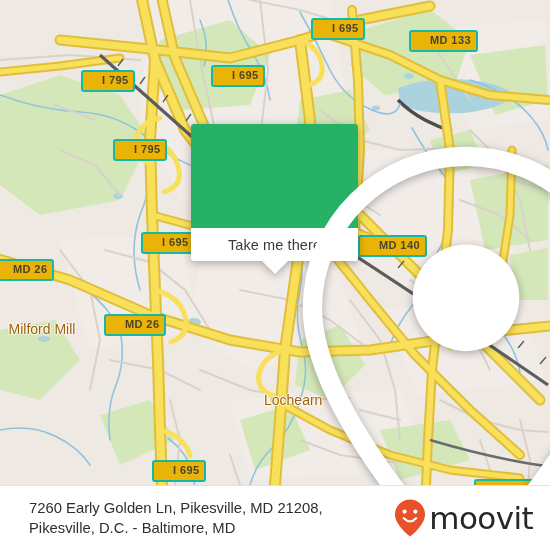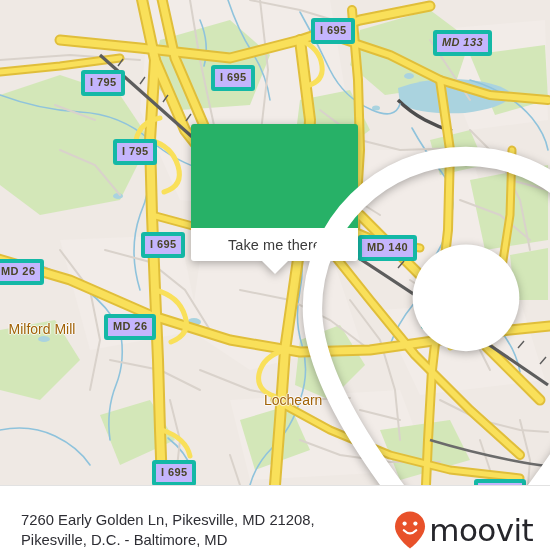--- a/index.html
+++ b/index.html
@@ -31,31 +31,31 @@
     position: absolute;
     left: 0; top: 0;
     width: 550px;
     height: 485px;
     display: block;
   }
 
   
   .shield {
     position: absolute;
-    background: #c4b5fd;
-    border: 4px solid #14b8a6;
+    background: #eab308;
+    border: 2px solid #14b8a6;
     border-radius: 3px;
     color: #4a4528;
     font-family: "Liberation Sans", sans-serif;
     font-size: 11px;
     font-weight: bold;
     letter-spacing: 0.4px;
     line-height: 15px;
     height: 15px;
-    padding: 1px 5px 2px 5px;
+    padding: 1px 5px 2px 19px;
     white-space: nowrap;
     box-sizing: content-box;
     text-align: center;
   }
 
   .place-label {
     position: absolute;
     color: #a16207;
     font-family: "Liberation Sans", sans-serif;
     font-size: 14px;
@@ -129,24 +129,24 @@
   
   #footer {
     position: absolute;
     left: 0;
     top: 485px;
     width: 550px;
     height: 65px;
     background: #ffffff;
     border-top: 1px solid #e2e2e2;
     display: flex;
-    align-items: flex-end;
+    align-items: center;
     justify-content: space-between;
     box-sizing: border-box;
-    padding: 0 12px 0 21px;
+    padding: 0 12px 0 29px;
   }
   #footer-address {
     color: #2e2e34;
     font-size: 14.8px;
     line-height: 20px;
     font-family: "Liberation Sans", sans-serif;
     max-width: 370px;
   }
   #logo {
     display: flex;
@@ -330,21 +330,21 @@
                    M231 158 l5 -7 M254 176 l6 -7 M278 192 l5 -7 M302 207 l6 -7 M326 222 l6 -7
                    M350 237 l6 -7 M374 253 l6 -7 M398 268 l6 -7 M422 284 l6 -7 M446 300 l6 -7
                    M470 316 l6 -7 M494 332 l6 -7 M518 348 l6 -7 M540 364 l6 -7"></path>
         </g>
 
         <path d="M430 440 Q470 452 510 460 Q535 465 548 466" stroke="#6b6b6b" stroke-width="2.4" fill="none"></path>
       </g>
     </svg>
 
     <div class="shield" style="left:311px; top:18px;">I 695</div>
-    <div class="shield" style="left:433px; top:30px;font-style:italic;">MD 133</div>
+    <div class="shield" style="left:409px; top:30px;">MD 133</div>
     <div class="shield" style="left:81px;  top:70px;">I 795</div>
     <div class="shield" style="left:211px; top:65px;">I 695</div>
     <div class="shield" style="left:113px; top:139px;">I 795</div>
     <div class="shield" style="left:141px; top:232px;">I 695</div>
     <div class="shield" style="left:358px; top:235px;">MD 140</div>
     <div class="shield" style="left:-8px;  top:259px;">MD 26</div>
     <div class="shield" style="left:421px; top:303px;">MD 140</div>
     <div class="shield" style="left:104px; top:314px;">MD 26</div>
     <div class="shield" style="left:152px; top:460px;">I 695</div>
     <div class="shield" style="left:474px; top:479px;">MD 26</div>

